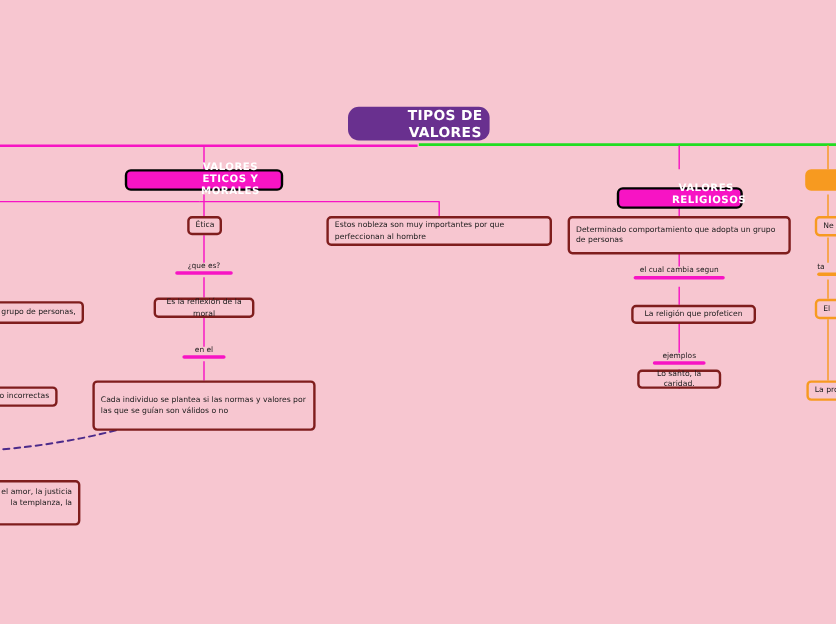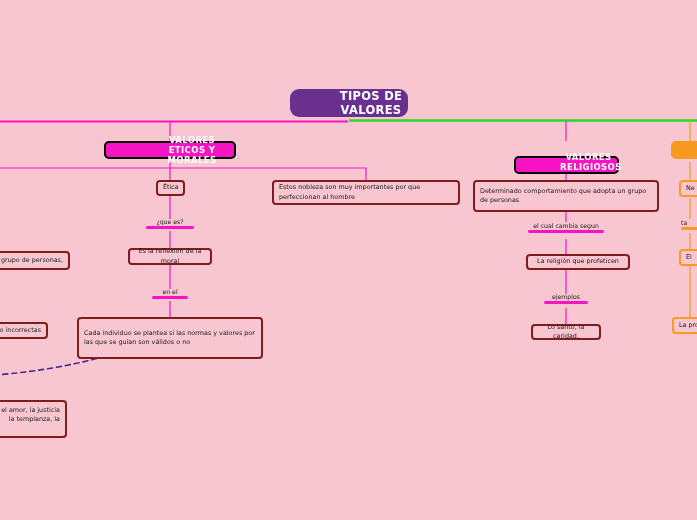--- a/index.html
+++ b/index.html
@@ -204,21 +204,21 @@
 
   <div class="node box-magenta box-center" style="left:526px;top:254px;width:104px;height:16px;">
     <span class="txt">La religión que profeticen</span>
   </div>
 
   <div class="caption magenta" style="left:544px;top:293px;width:44px;">
     <span>ejemplos</span>
     <span class="rule"></span>
   </div>
 
-  <div class="node box-magenta box-center" style="left:531px;top:324px;width:70px;height:16px;">
+  <div class="node box-magenta box-center" style="left:531px;top:308px;width:70px;height:16px;">
     <span class="txt">Lo santo, la caridad.</span>
   </div>
 
   <div class="node box-orange" style="left:679px;top:180px;width:50px;height:17px;">
     <span class="txt">Ne</span>
   </div>
 
   <div class="caption orange" style="left:681px;top:219px;width:40px;text-align:left;">
     <span>ta</span>
     <span class="rule"></span>

